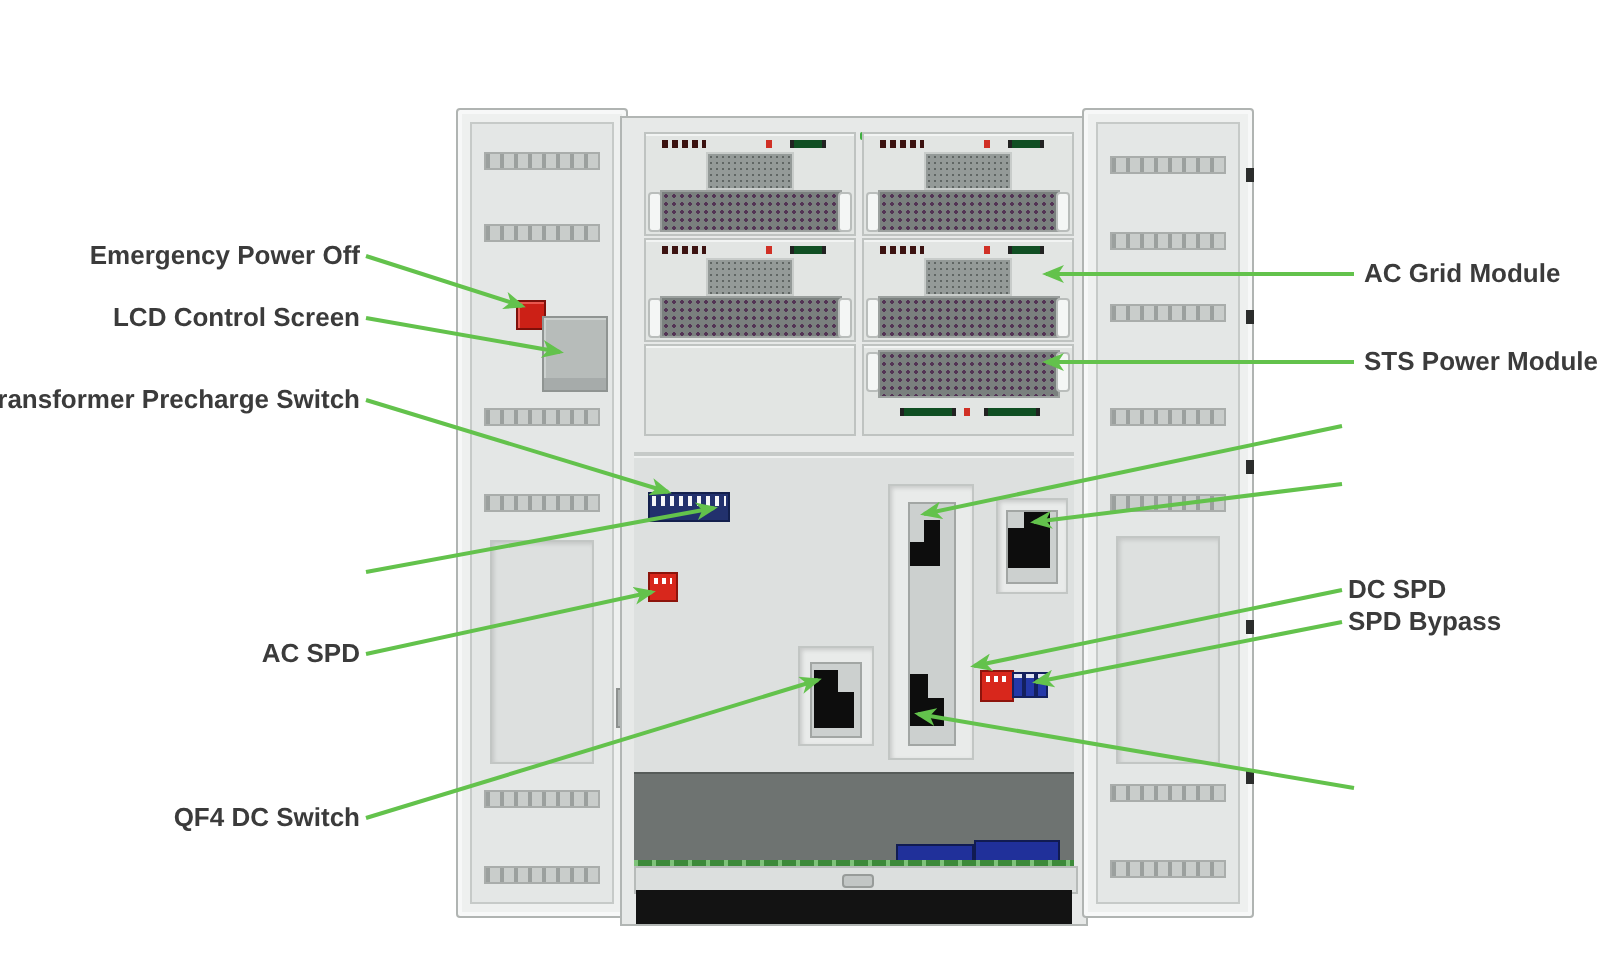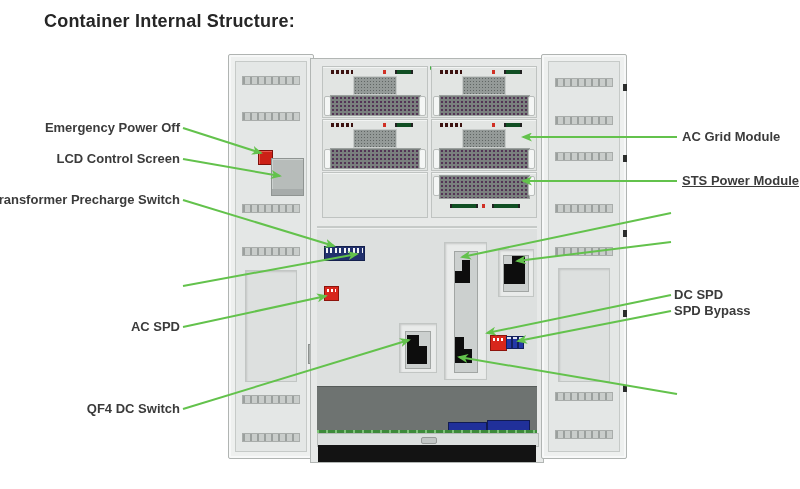--- a/index.html
+++ b/index.html
@@ -59,21 +59,20 @@
   .kick-latch{position:absolute;left:103px;top:3px;width:14px;height:5px;background:#c2c6c5;border:1px solid #979b99;border-radius:2px;}
   .base{position:absolute;left:7px;top:386px;width:218px;height:17px;background:#131313;}
 
   .leaders{position:absolute;left:0;top:0;pointer-events:none;}
 </style>
 </head>
 <body>
 
 <div id="canvas">
 
-  <div class="title">Container Internal Structure:</div>
 
   <div class="door" style="left:228px;">
     <div class="door-inner">
       <div class="rail" style="top:14px;"></div>
       <div class="rail" style="top:50px;"></div>
       <div class="rail" style="top:142px;"></div>
       <div class="rail" style="top:185px;"></div>
       <div class="door-recess" style="top:208px;height:110px;"></div>
       <div class="rail" style="top:333px;"></div>
       <div class="rail" style="top:371px;"></div>
@@ -223,17 +222,17 @@
     </g>
   </svg>
 
   <div class="lbl left" style="right:620px;top:151px;">LCD Control Screen</div>
   <div class="lbl left" style="right:620px;top:120px;">Emergency Power Off</div>
   <div class="lbl left" style="right:620px;top:192px;">Transformer Precharge Switch</div>
   <div class="lbl left" style="right:620px;top:319px;">AC SPD</div>
   <div class="lbl left" style="right:620px;top:401px;">QF4 DC Switch</div>
 
   <div class="lbl" style="left:682px;top:129px;">AC Grid Module</div>
-  <div class="lbl" style="left:682px;top:173px;text-decoration:underline;">STS Power Module</div>
+  <div class="lbl" style="left:682px;top:173px;">STS Power Module</div>
   <div class="lbl" style="left:674px;top:287px;">DC SPD</div>
   <div class="lbl" style="left:674px;top:303px;">SPD Bypass</div>
 
 </div>
 
 </body></html>

